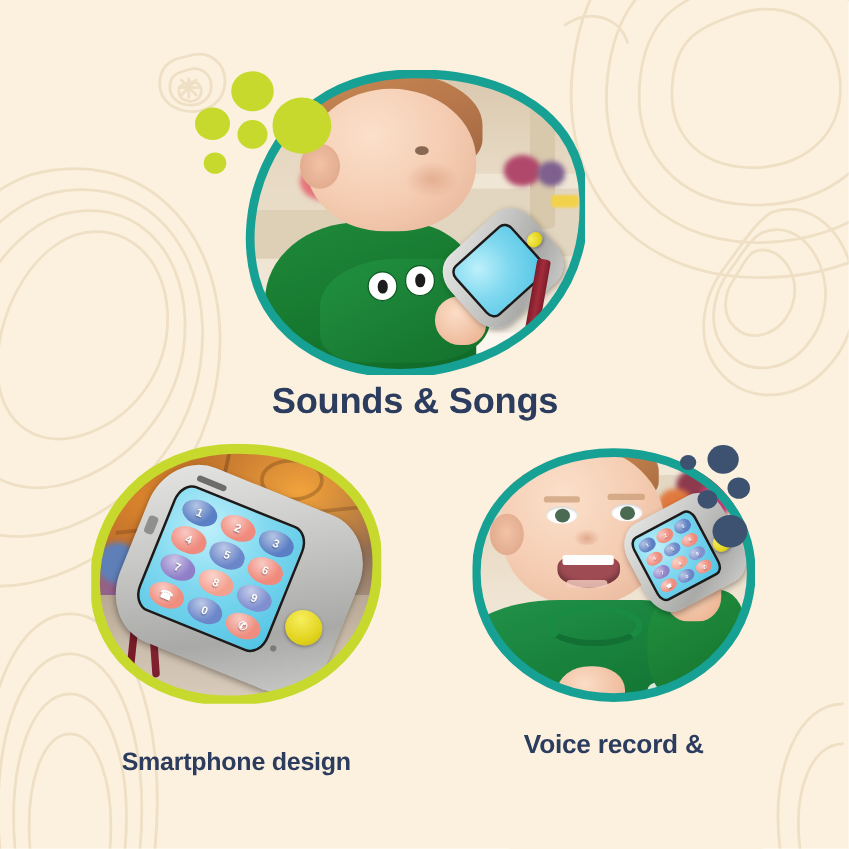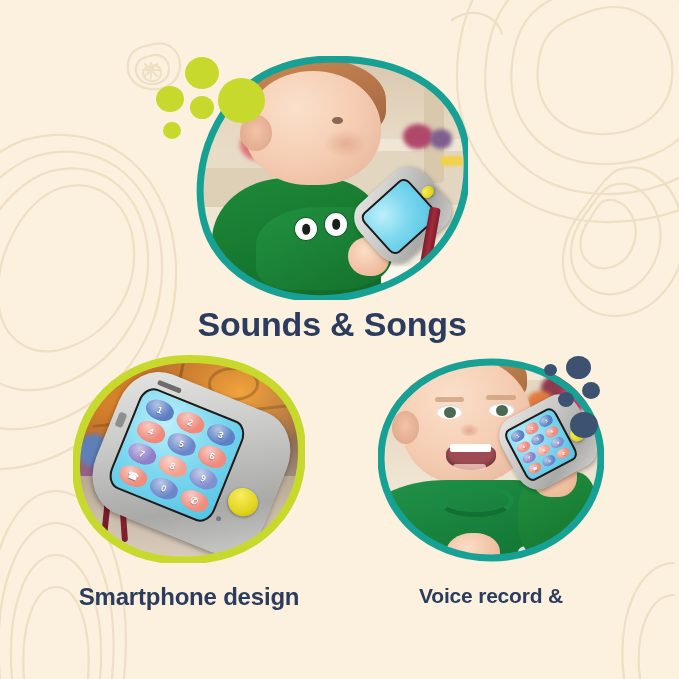--- a/index.html
+++ b/index.html
@@ -274,21 +274,21 @@
 
       <div>
         <div class="dot" style="left:-11px; top:1px;  width:34px; height:32px; background:#c6d92c;"></div>
         <div class="dot" style="left:-40px; top:30px; width:28px; height:26px; background:#c6d92c;"></div>
         <div class="dot" style="left:22px;  top:22px; width:47px; height:45px; background:#c6d92c;"></div>
         <div class="dot" style="left:-6px;  top:40px; width:24px; height:23px; background:#c6d92c;"></div>
         <div class="dot" style="left:-33px; top:66px; width:18px; height:17px; background:#c6d92c;"></div>
       </div>
     </div>
 
-    <div class="caption" style="top:248px; font-size:34px;">Sounds &amp; Songs</div>
+    <div class="caption" style="top:248px; font-size:29px;">Sounds &amp; Songs</div>
   </div>
 
   <div class="panel" style="left:73px; top:355px; width:232px; height:208px;">
     <div class="blob-wrap">
 
       <svg width="0" height="0" style="position:absolute">
         <defs>
           <clipPath id="blobclip2" clipPathUnits="objectBoundingBox">
             <path d="M0.50,0.015 C0.80,0.015 0.99,0.17 0.99,0.46
                      C0.99,0.74 0.82,0.96 0.53,0.985
@@ -365,21 +365,21 @@
           </div>
         </div>
       </div>
 
       <svg class="blob-ring" viewBox="0 0 232 208">
         <path d="M116 4 C186 4 229 40 229 96 C229 154 189 200 123 205
                  C57 210 5 175 3 115 C1 55 46 4 116 4 Z" fill="none" stroke="#c6d92c" stroke-width="8"></path>
       </svg>
     </div>
 
-    <div class="caption" style="top:228px; font-size:24px;">Smartphone design</div>
+    <div class="caption" style="top:244px; font-size:20px;">Smartphone design</div>
   </div>
 
   <div class="panel" style="left:378px; top:358px; width:226px; height:204px;">
     <div class="blob-wrap">
 
       <svg width="0" height="0" style="position:absolute">
         <defs>
           <clipPath id="blobclip3" clipPathUnits="objectBoundingBox">
             <path d="M0.50,0.015 C0.80,0.015 0.99,0.19 0.99,0.48
                      C0.99,0.76 0.80,0.985 0.50,0.985

